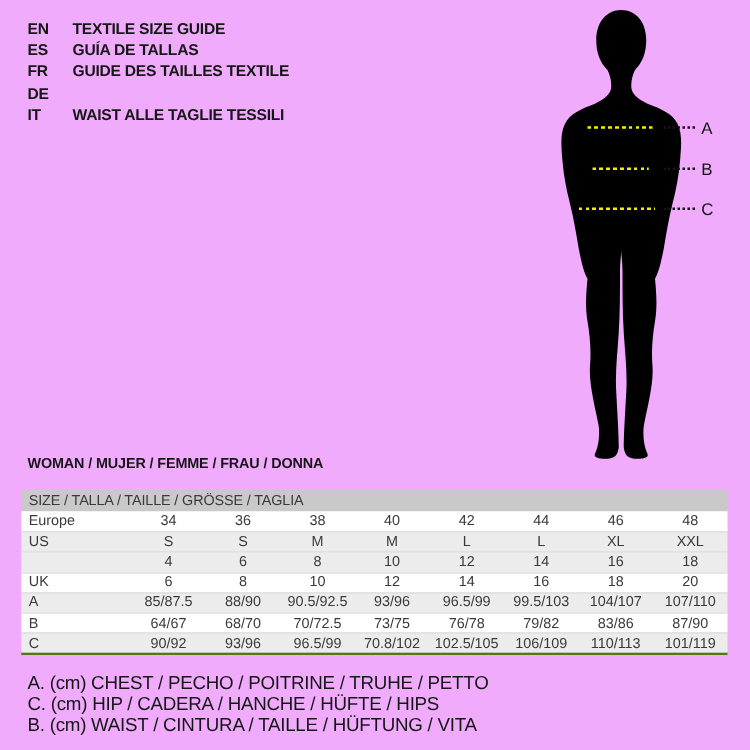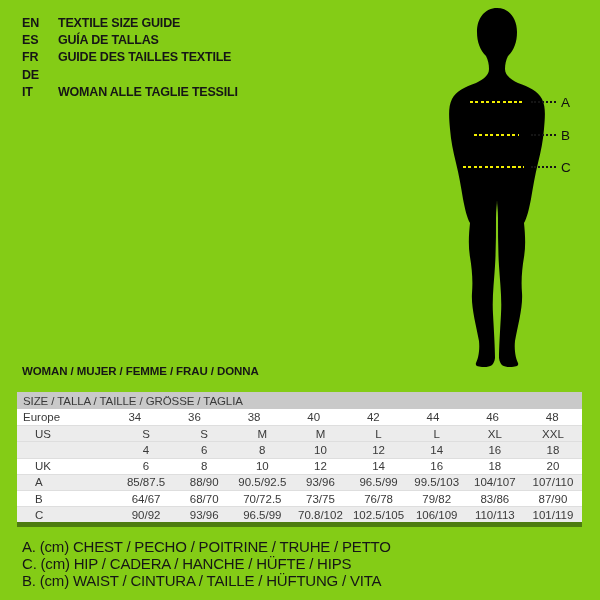--- a/index.html
+++ b/index.html
@@ -1,18 +1,18 @@
 <!DOCTYPE html>
 <html><head>
 <meta charset="utf-8">
 <style>
   * { margin:0; padding:0; box-sizing:border-box; }
   html,body { width:600px; height:600px; background:#ffffff;
               font-family:"Liberation Sans", sans-serif; }
-  #page { position:relative; width:600px; height:600px; background:#84cc16; overflow:hidden; }
+  #page { position:relative; width:600px; height:600px; background:#f0abfc; overflow:hidden; }
 
   
   .lang-block { position:absolute; left:22px; top:14px; }
   .lang-row { display:grid; grid-template-columns:36px auto; height:17.4px;
               align-items:center; }
   .lang-code, .lang-text { font-weight:bold; font-size:12.5px; color:#161616;
               letter-spacing:-0.2px; white-space:nowrap; }
 
   
   .figure-wrap { position:absolute; left:432px; top:6px; width:130px; height:362px; }
@@ -25,27 +25,27 @@
                border-top:2px dotted #151515; }
   .measure-label { position:absolute; font-size:13.5px; color:#111; width:14px;
                text-align:left; }
 
   
   .section-title { position:absolute; left:22px; top:365px; font-size:11.5px;
                font-weight:bold; color:#161616; letter-spacing:-0.1px; }
 
   
   .size-table { position:absolute; left:17px; top:392px; width:565px;
-               border-bottom:5px solid #4d7c0f; }
+               border-bottom:2px solid #4d7c0f; }
   .thead { height:17px; background:#c9c9c9; display:flex; align-items:center;
                padding-left:6px; font-size:11.5px; color:#3a3a3a; letter-spacing:-0.1px; }
   .trow { display:grid; grid-template-columns:88px repeat(8,1fr); height:16.2px;
                align-items:center; background:#fff; }
   .trow.shaded { background:#ececec; }
-  .trow + .trow { border-top:1px solid #dedede;padding-left:12px; }
+  .trow + .trow { border-top:1px solid #dedede; }
   .tcell { font-size:11.5px; color:#3a3a3a; text-align:center; white-space:nowrap; }
   .tcell.label { text-align:left; padding-left:6px; }
 
   
   .notes { position:absolute; left:22px; top:538px; }
   .note-line { font-size:15px; font-weight:normal; color:#161616; height:17.2px;
                letter-spacing:-0.2px; white-space:nowrap; }
 </style>
 </head>
 <body>
@@ -63,21 +63,21 @@
     </div>
     <div class="lang-row">
       <span class="lang-code">FR</span>
       <span class="lang-text">GUIDE DES TAILLES TEXTILE</span>
     </div>
     <div class="lang-row">
       <span class="lang-code">DE</span>
     </div>
     <div class="lang-row">
       <span class="lang-code">IT</span>
-      <span class="lang-text">WOMAN ALLE TAGLIE TESSILI</span>
+      <span class="lang-text">WAIST ALLE TAGLIE TESSILI</span>
     </div>
   </div>
 
   <div class="figure-wrap">
     <svg viewBox="0 0 130 362">
       <path fill="#000000" d="
         M65,2
         C53,2 45,12 45,26
         C45,36 48,44 54,50
         C56,54 57,58 57,63

